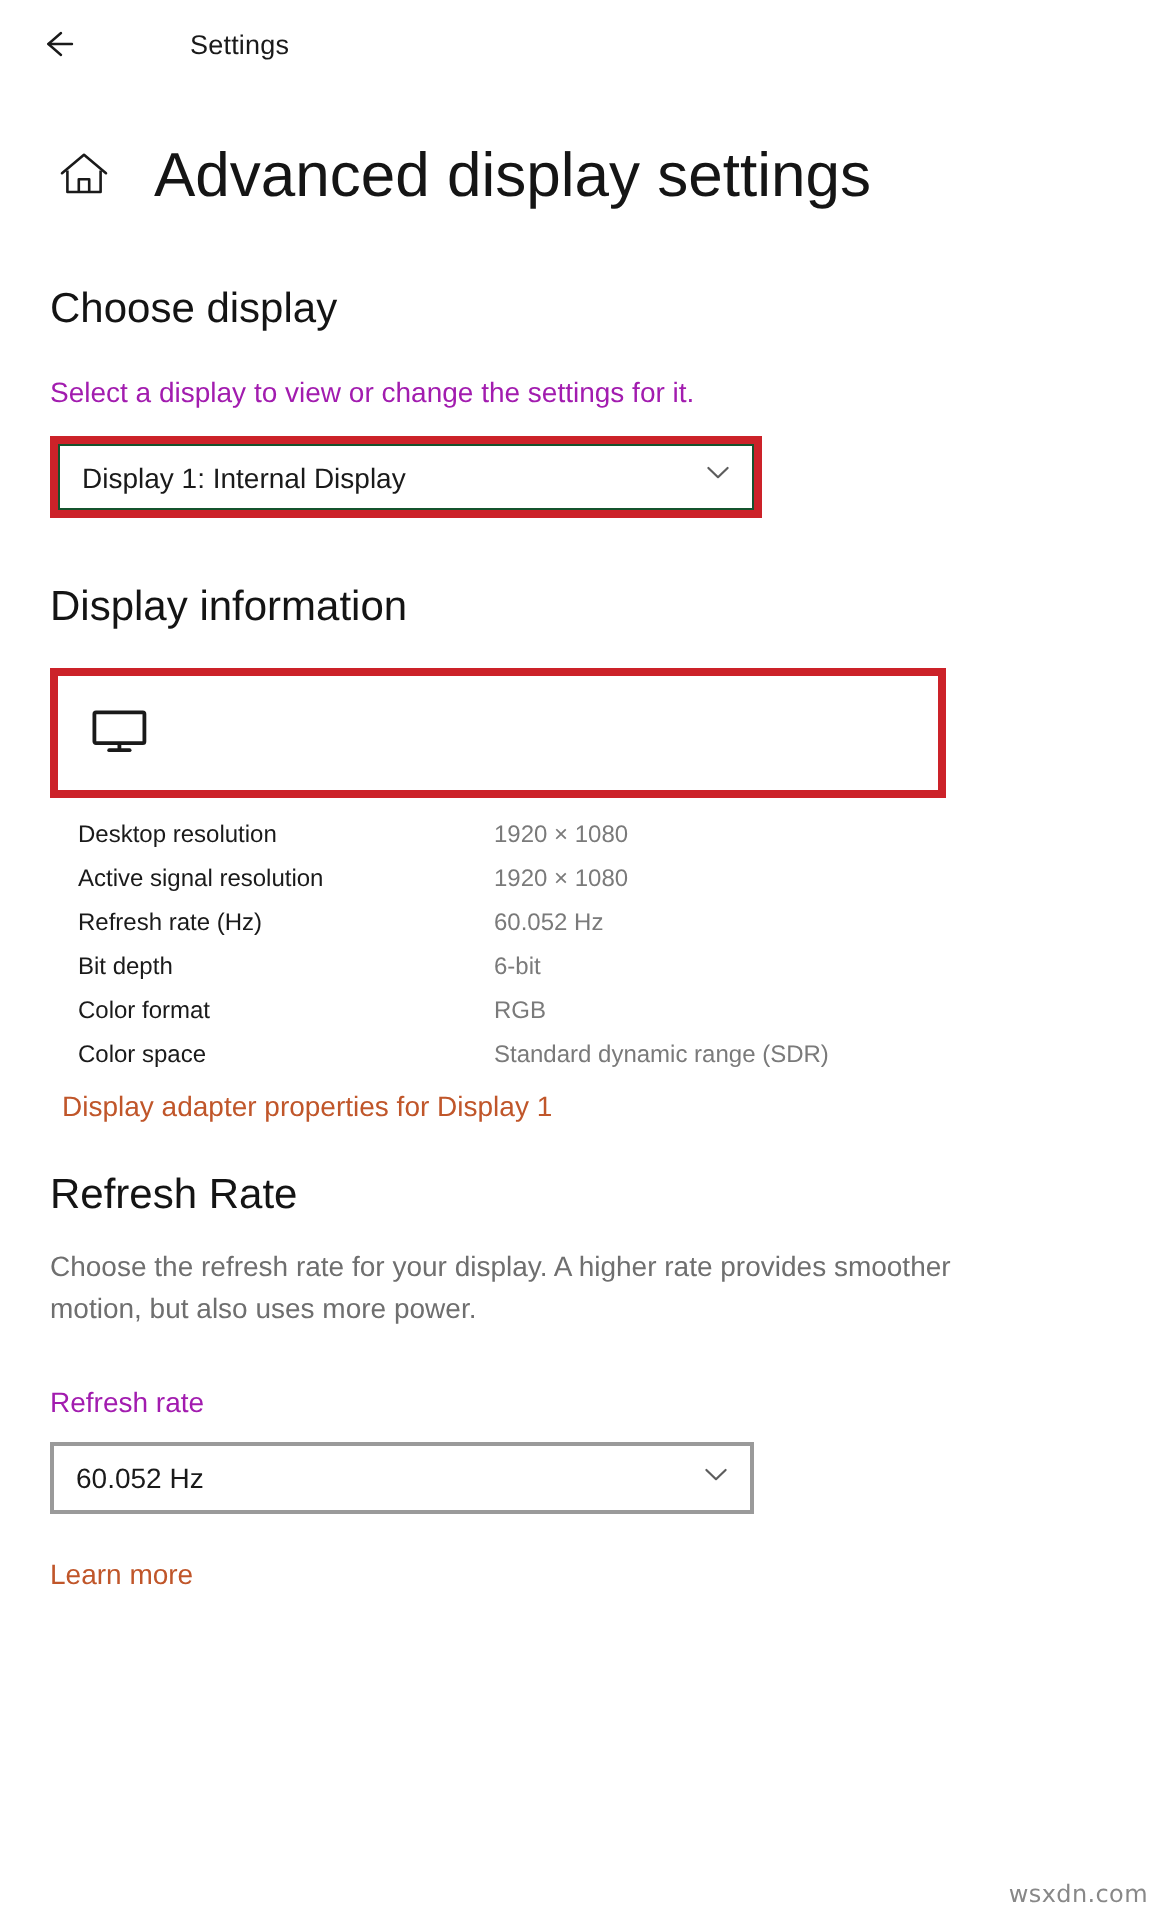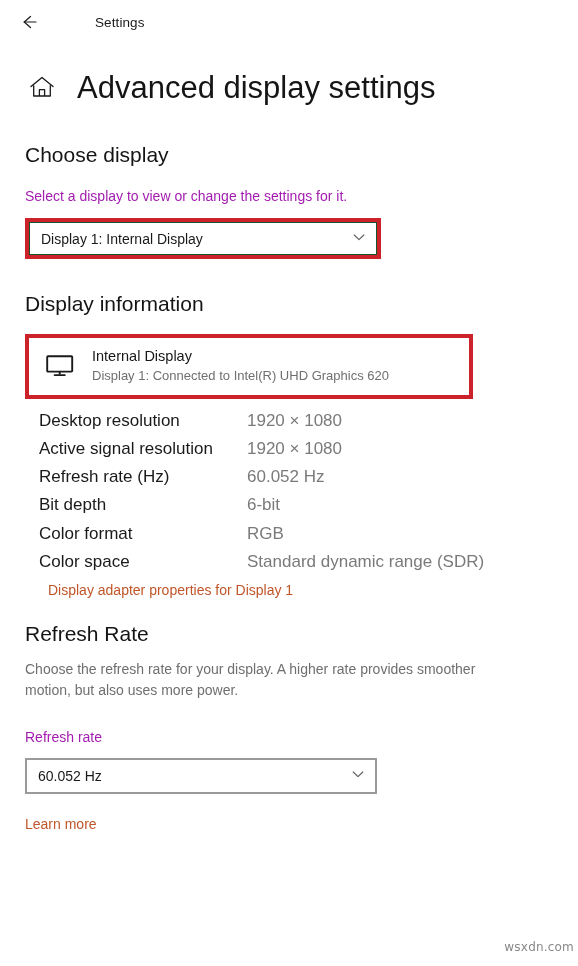--- a/index.html
+++ b/index.html
@@ -168,37 +168,37 @@
 
   
   .info-table {
     margin-top: 11px;
     border-collapse: collapse;
     margin-left: 14px;
   }
   .info-table td {
     padding: 0 0 7px 0;
     vertical-align: top;
-    font-size: 17px;
+    font-size: 12px;
     line-height: 1.25;
     white-space: nowrap;
     margin-left: 44px;
   }
   .info-table td.k { color: #1a1a1a; width: 208px; }
   .info-table td.v { color: #7a7a7a; }
 
   
   .link {
     font-size: 14px;
     color: #c0562a;
     text-decoration: none;
     cursor: pointer;
     display: inline-block;
   }
-  .link-adapter { margin-left: 23px; margin-top: 3px; }
+  .link-adapter { margin-left: 6px; margin-top: 3px; }
   .link-learn   { margin-top: 22px; }
 
   
   .watermark {
     position: absolute;
     right: 4px;
     bottom: 12px;
     font-size: 12px;
     color: #888888;
     font-family: "DejaVu Sans", sans-serif;
@@ -254,24 +254,20 @@
 
   <div class="annot annot-panel">
     <div class="display-panel">
       <span class="monitor-icon">
         <svg width="30" height="26" viewBox="0 0 30 26" aria-hidden="true">
           <rect x="2.2" y="3.2" width="25" height="15.4" rx="0.8" fill="none" stroke="#1a1a1a" stroke-width="1.9"></rect>
           <line x1="14.7" y1="18.6" x2="14.7" y2="21.6" stroke="#1a1a1a" stroke-width="1.9"></line>
           <line x1="9.6" y1="22.1" x2="19.8" y2="22.1" stroke="#1a1a1a" stroke-width="1.9" stroke-linecap="round"></line>
         </svg>
       </span>
-      <div class="display-panel-text">
-        <span class="display-name">Internal Display</span>
-        <span class="display-sub">Display 1: Connected to Intel(R) UHD Graphics 620</span>
-      </div>
     </div>
   </div>
 
   <table class="info-table">
     <tbody>
       <tr>
         <td class="k">Desktop resolution</td>
         <td class="v">1920 × 1080</td>
       </tr>
       <tr>

